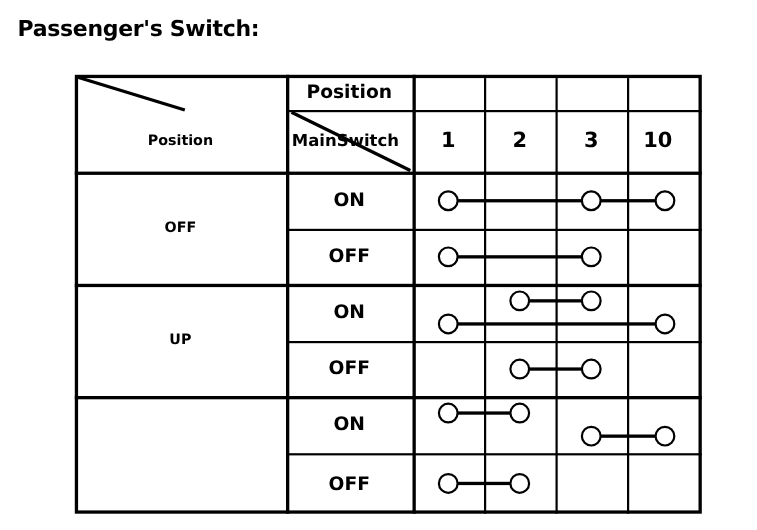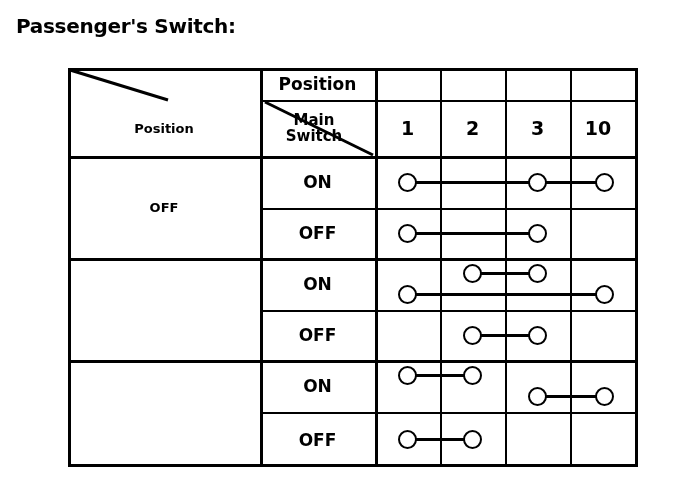--- a/index.html
+++ b/index.html
@@ -100,31 +100,32 @@
 
   <svg class="diag" width="320" height="92" style="left:0;top:0;">
     <line x1="2" y1="2" x2="100" y2="32" stroke="#000" stroke-width="3"></line>
     <line x1="197" y1="34" x2="305" y2="87" stroke="#000" stroke-width="3"></line>
   </svg>
 
   <div class="cell hdr" style="left:192px;top:0px;width:115px;height:32px;">Position</div>
 
   <div class="cell pos" style="left:0px;top:32px;width:192px;height:56px;">Position</div>
 
-  <div class="cell hdr small" style="left:196px;top:34px;width:100px;height:54px;flex-direction:column;">
+  <div class="cell hdr small" style="left:196px;top:34px;width:100px;height:54px;">
     <span>Main</span>
     <span>Switch</span>
   </div>
 
   <div class="cell term-num" style="left:307px;top:32px;width:65px;height:56px;">1</div>
   <div class="cell term-num" style="left:372px;top:32px;width:65px;height:56px;">2</div>
   <div class="cell term-num" style="left:437px;top:32px;width:65px;height:56px;">3</div>
   <div class="cell term-num" style="left:502px;top:32px;width:56px;height:56px;">10</div>
 
   <div class="cell pos" style="left:0px;top:88px;width:192px;height:102px;">OFF</div>
+  <div class="cell pos" style="left:0px;top:190px;width:192px;height:102px;">UP</div>
 
   <div class="cell ms" style="left:192px;top:88px;width:115px;height:52px;">ON</div>
   <div class="cell ms" style="left:192px;top:140px;width:115px;height:50px;">OFF</div>
   <div class="cell ms" style="left:192px;top:190px;width:115px;height:52px;">ON</div>
   <div class="cell ms" style="left:192px;top:242px;width:115px;height:50px;">OFF</div>
   <div class="cell ms" style="left:192px;top:292px;width:115px;height:52px;">ON</div>
   <div class="cell ms" style="left:192px;top:344px;width:115px;height:55px;">OFF</div>
 
   <div id="contacts">
       <div class="wire" style="left: 339px; top: 112.5px; width: 197px;"></div>

